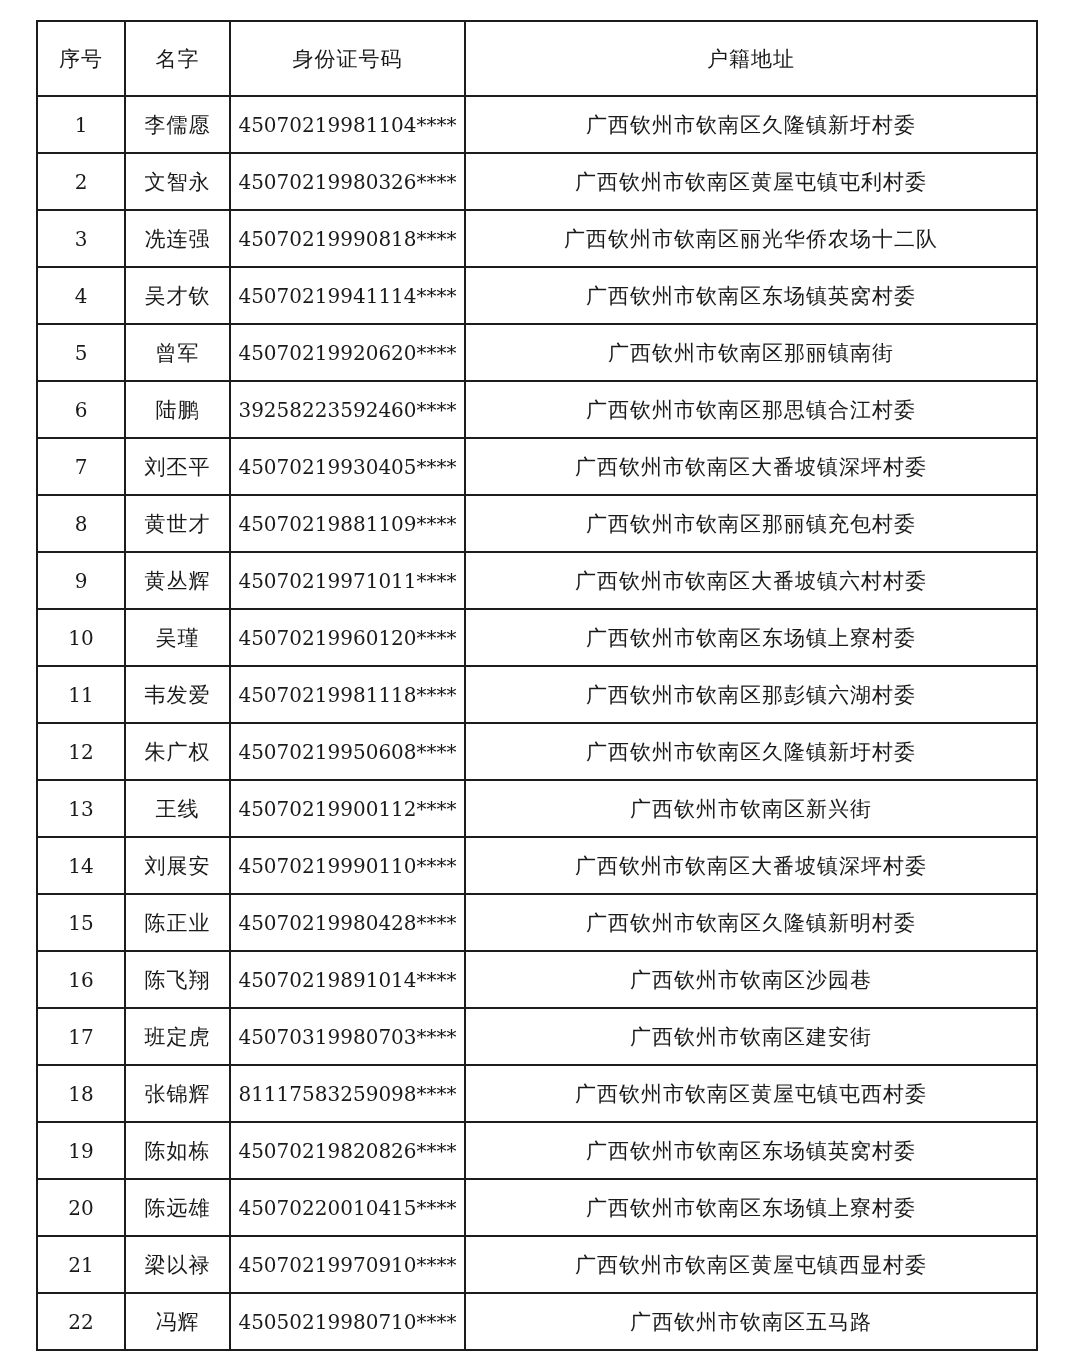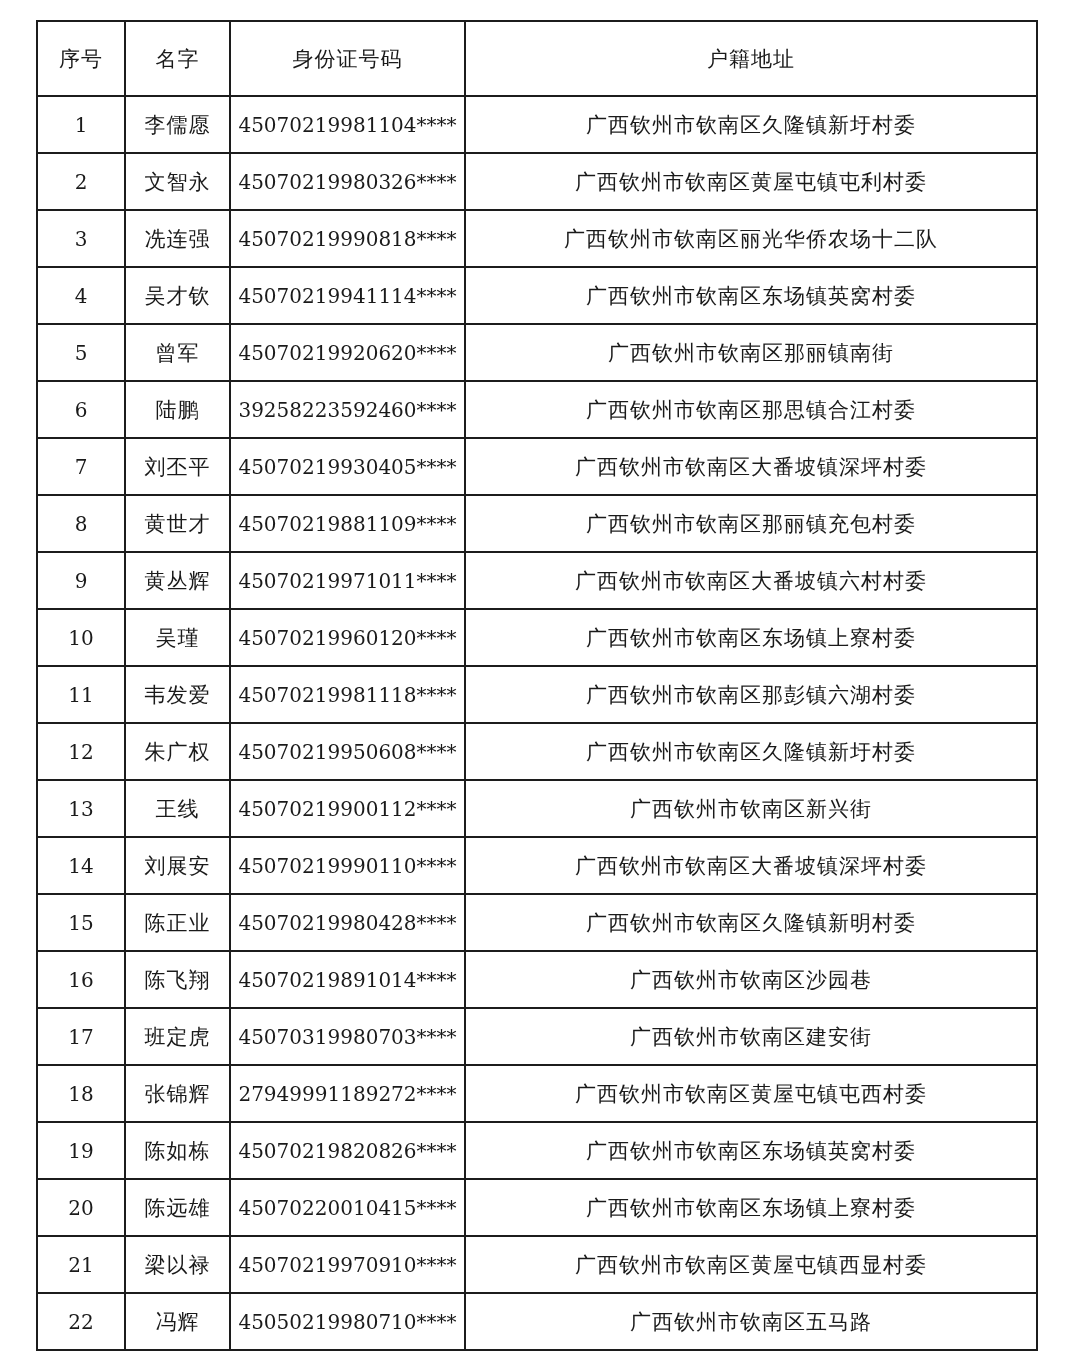--- a/index.html
+++ b/index.html
@@ -171,21 +171,21 @@
         </tr>
       <tr>
           <td class="idx">17</td>
           <td class="name">班定虎</td>
           <td class="idnum">45070319980703****</td>
           <td class="addr">广西钦州市钦南区建安街</td>
         </tr>
       <tr>
           <td class="idx">18</td>
           <td class="name">张锦辉</td>
-          <td class="idnum">27949991189272****</td>
+          <td class="idnum">81117583259098****</td>
           <td class="addr">广西钦州市钦南区黄屋屯镇屯西村委</td>
         </tr>
       <tr>
           <td class="idx">19</td>
           <td class="name">陈如栋</td>
           <td class="idnum">45070219820826****</td>
           <td class="addr">广西钦州市钦南区东场镇英窝村委</td>
         </tr>
       <tr>
           <td class="idx">20</td>

